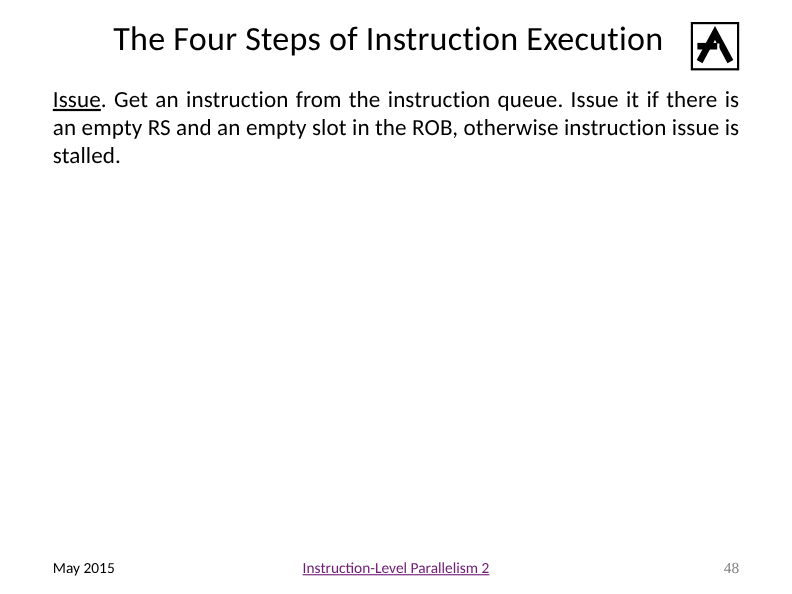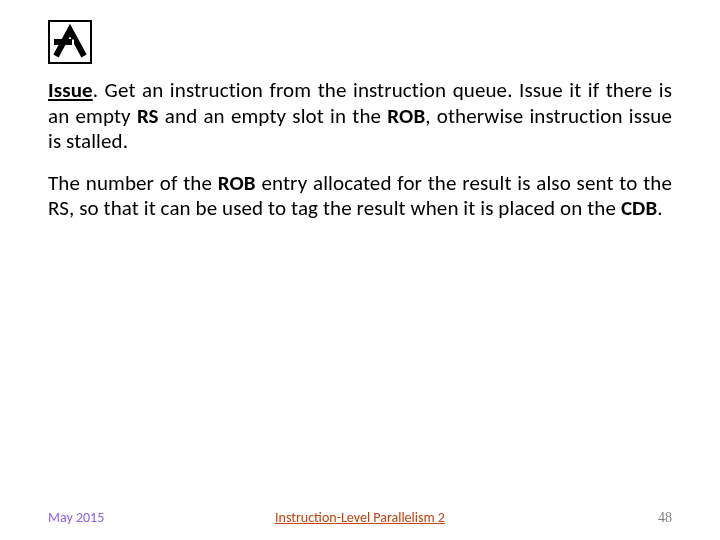--- a/index.html
+++ b/index.html
@@ -43,65 +43,63 @@
   }
   .logo svg { display: block; }
   .para {
     font-size: 21px;
     line-height: 1.22;
     text-align: justify;
     margin-bottom: 16px;
     letter-spacing: 0.1px;
   }
   .u { text-decoration: underline; }
-  .b { font-weight: 700; }
+  .b { font-weight: 400; }
   .footer {
     position: absolute;
     bottom: 14px;
     left: 48px;
     right: 48px;
     display: flex;
     justify-content: space-between;
     align-items: baseline;
     font-size: 14px;
   }
-  .footer-left { color: #8b5cf6; }
+  .footer-left { color: #000000; }
   .footer-center {
     position: absolute;
     left: 50%;
     transform: translateX(-50%);
-    color: #c2410c;
+    color: #701a75;
     text-decoration: underline;
     font-size: 14px;
   }
   .footer-right { color: #808080; font-family: Liberation Serif, serif; }
 </style>
 </head>
 <body>
 
 <div class="slide">
   <div class="header">
+    <h1 class="title">The Four Steps of Instruction Execution</h1>
     <div class="logo">
       <svg viewBox="0 0 40 40" width="40" height="40">
         <path d="M6 34 L20 8 L34 34" stroke="#000" stroke-width="6" fill="none" stroke-linecap="butt"></path>
         <line x1="2" y1="20" x2="24" y2="20" stroke="#fff" stroke-width="5"></line>
         <line x1="2" y1="20" x2="24" y2="20" stroke="#000" stroke-width="0"></line>
         <rect x="4" y="17" width="18" height="6" fill="#000"></rect>
       </svg>
     </div>
   </div>
 
   <p class="para">
     <span class="u b">Issue</span><span>. Get an instruction from the instruction queue. Issue it if there is an empty </span><span class="b">RS</span><span> and an empty slot in the </span><span class="b">ROB</span><span>, otherwise instruction issue is stalled.</span>
   </p>
 
 
-  <p class="para">
-    <span>The number of the </span><span class="b">ROB</span><span> entry allocated for the result is also sent to the RS, so that it can be used to tag the result when it is placed on the </span><span class="b">CDB</span><span>.</span>
-  </p>
 
 
   <div class="footer">
     <span class="footer-left">May 2015</span>
     <span class="footer-center">Instruction-Level Parallelism 2</span>
     <span class="footer-right">48</span>
   </div>
 </div>
 
 </body></html>

